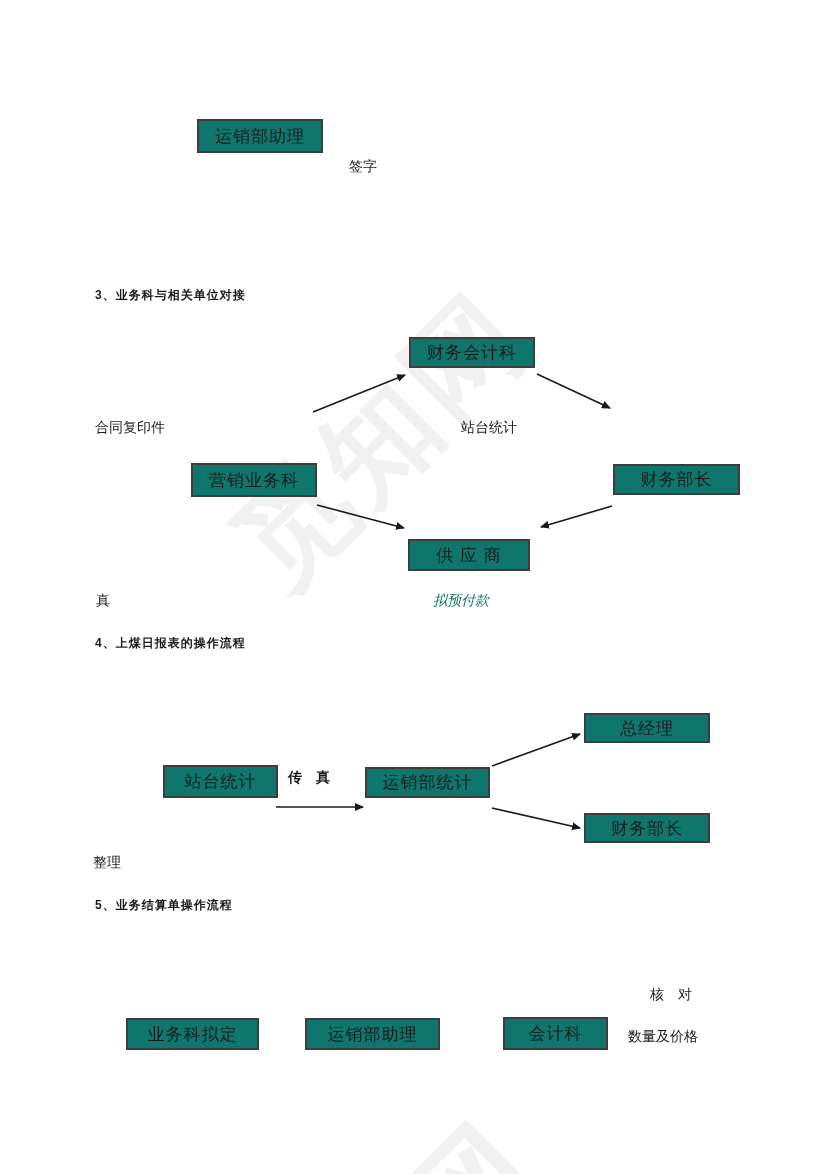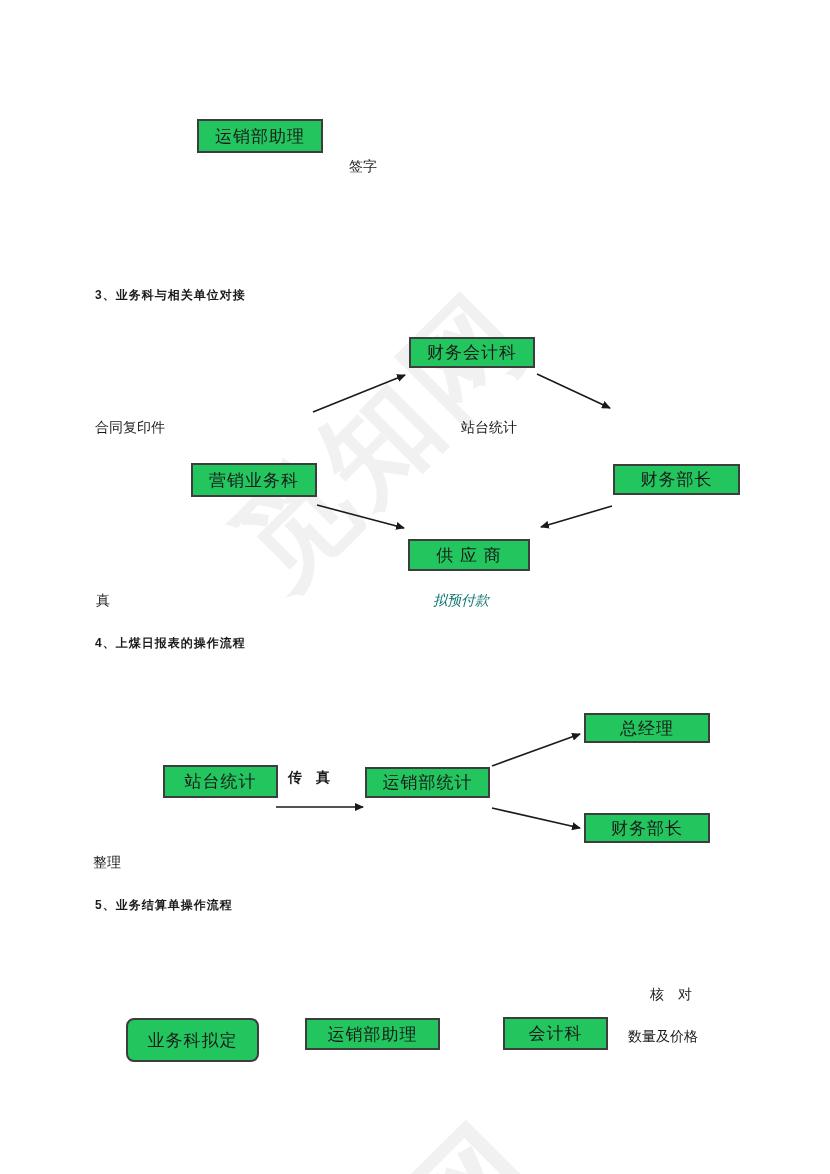--- a/index.html
+++ b/index.html
@@ -19,21 +19,21 @@
     white-space:nowrap;
     z-index:0;
     user-select:none;
     letter-spacing:6px;
   }
   .wm-top{left:205px;top:365px;font-size:112px;}
   .wm-bottom{left:400px;top:1108px;font-size:140px;}
   .fbox{
     position:absolute;
     border:2px solid #3d3d3d;
-    background:#22c55e;
+    background:#0f766e;
     display:flex;align-items:center;justify-content:center;
     font-size:17px;
     letter-spacing:1px;
     z-index:2;
     box-sizing:border-box;
   }
   .lbl{
     position:absolute;
     font-size:14px;
     line-height:1.1;
@@ -107,21 +107,21 @@
   <div class="fbox" style="left:584px;top:713px;width:126px;height:30px;">总经理</div>
 
   <div class="fbox" style="left:584px;top:813px;width:126px;height:30px;">财务部长</div>
 
   <div class="lbl" style="left:93px;top:855px;">整理</div>
 
   <div class="heading" style="left:95px;top:899px;">5、业务结算单操作流程</div>
 
   <div class="lbl" style="left:650px;top:987px;">核　对</div>
 
-  <div class="fbox" style="left:126px;top:1018px;width:133px;height:44px;border-radius:8px;">业务科拟定</div>
+  <div class="fbox" style="left:126px;top:1018px;width:133px;height:32px;">业务科拟定</div>
 
   <div class="fbox" style="left:305px;top:1018px;width:135px;height:32px;">运销部助理</div>
 
   <div class="fbox" style="left:503px;top:1017px;width:105px;height:33px;">会计科</div>
 
   <div class="lbl" style="left:628px;top:1029px;">数量及价格</div>
 
 </div>
 
 </body></html>

